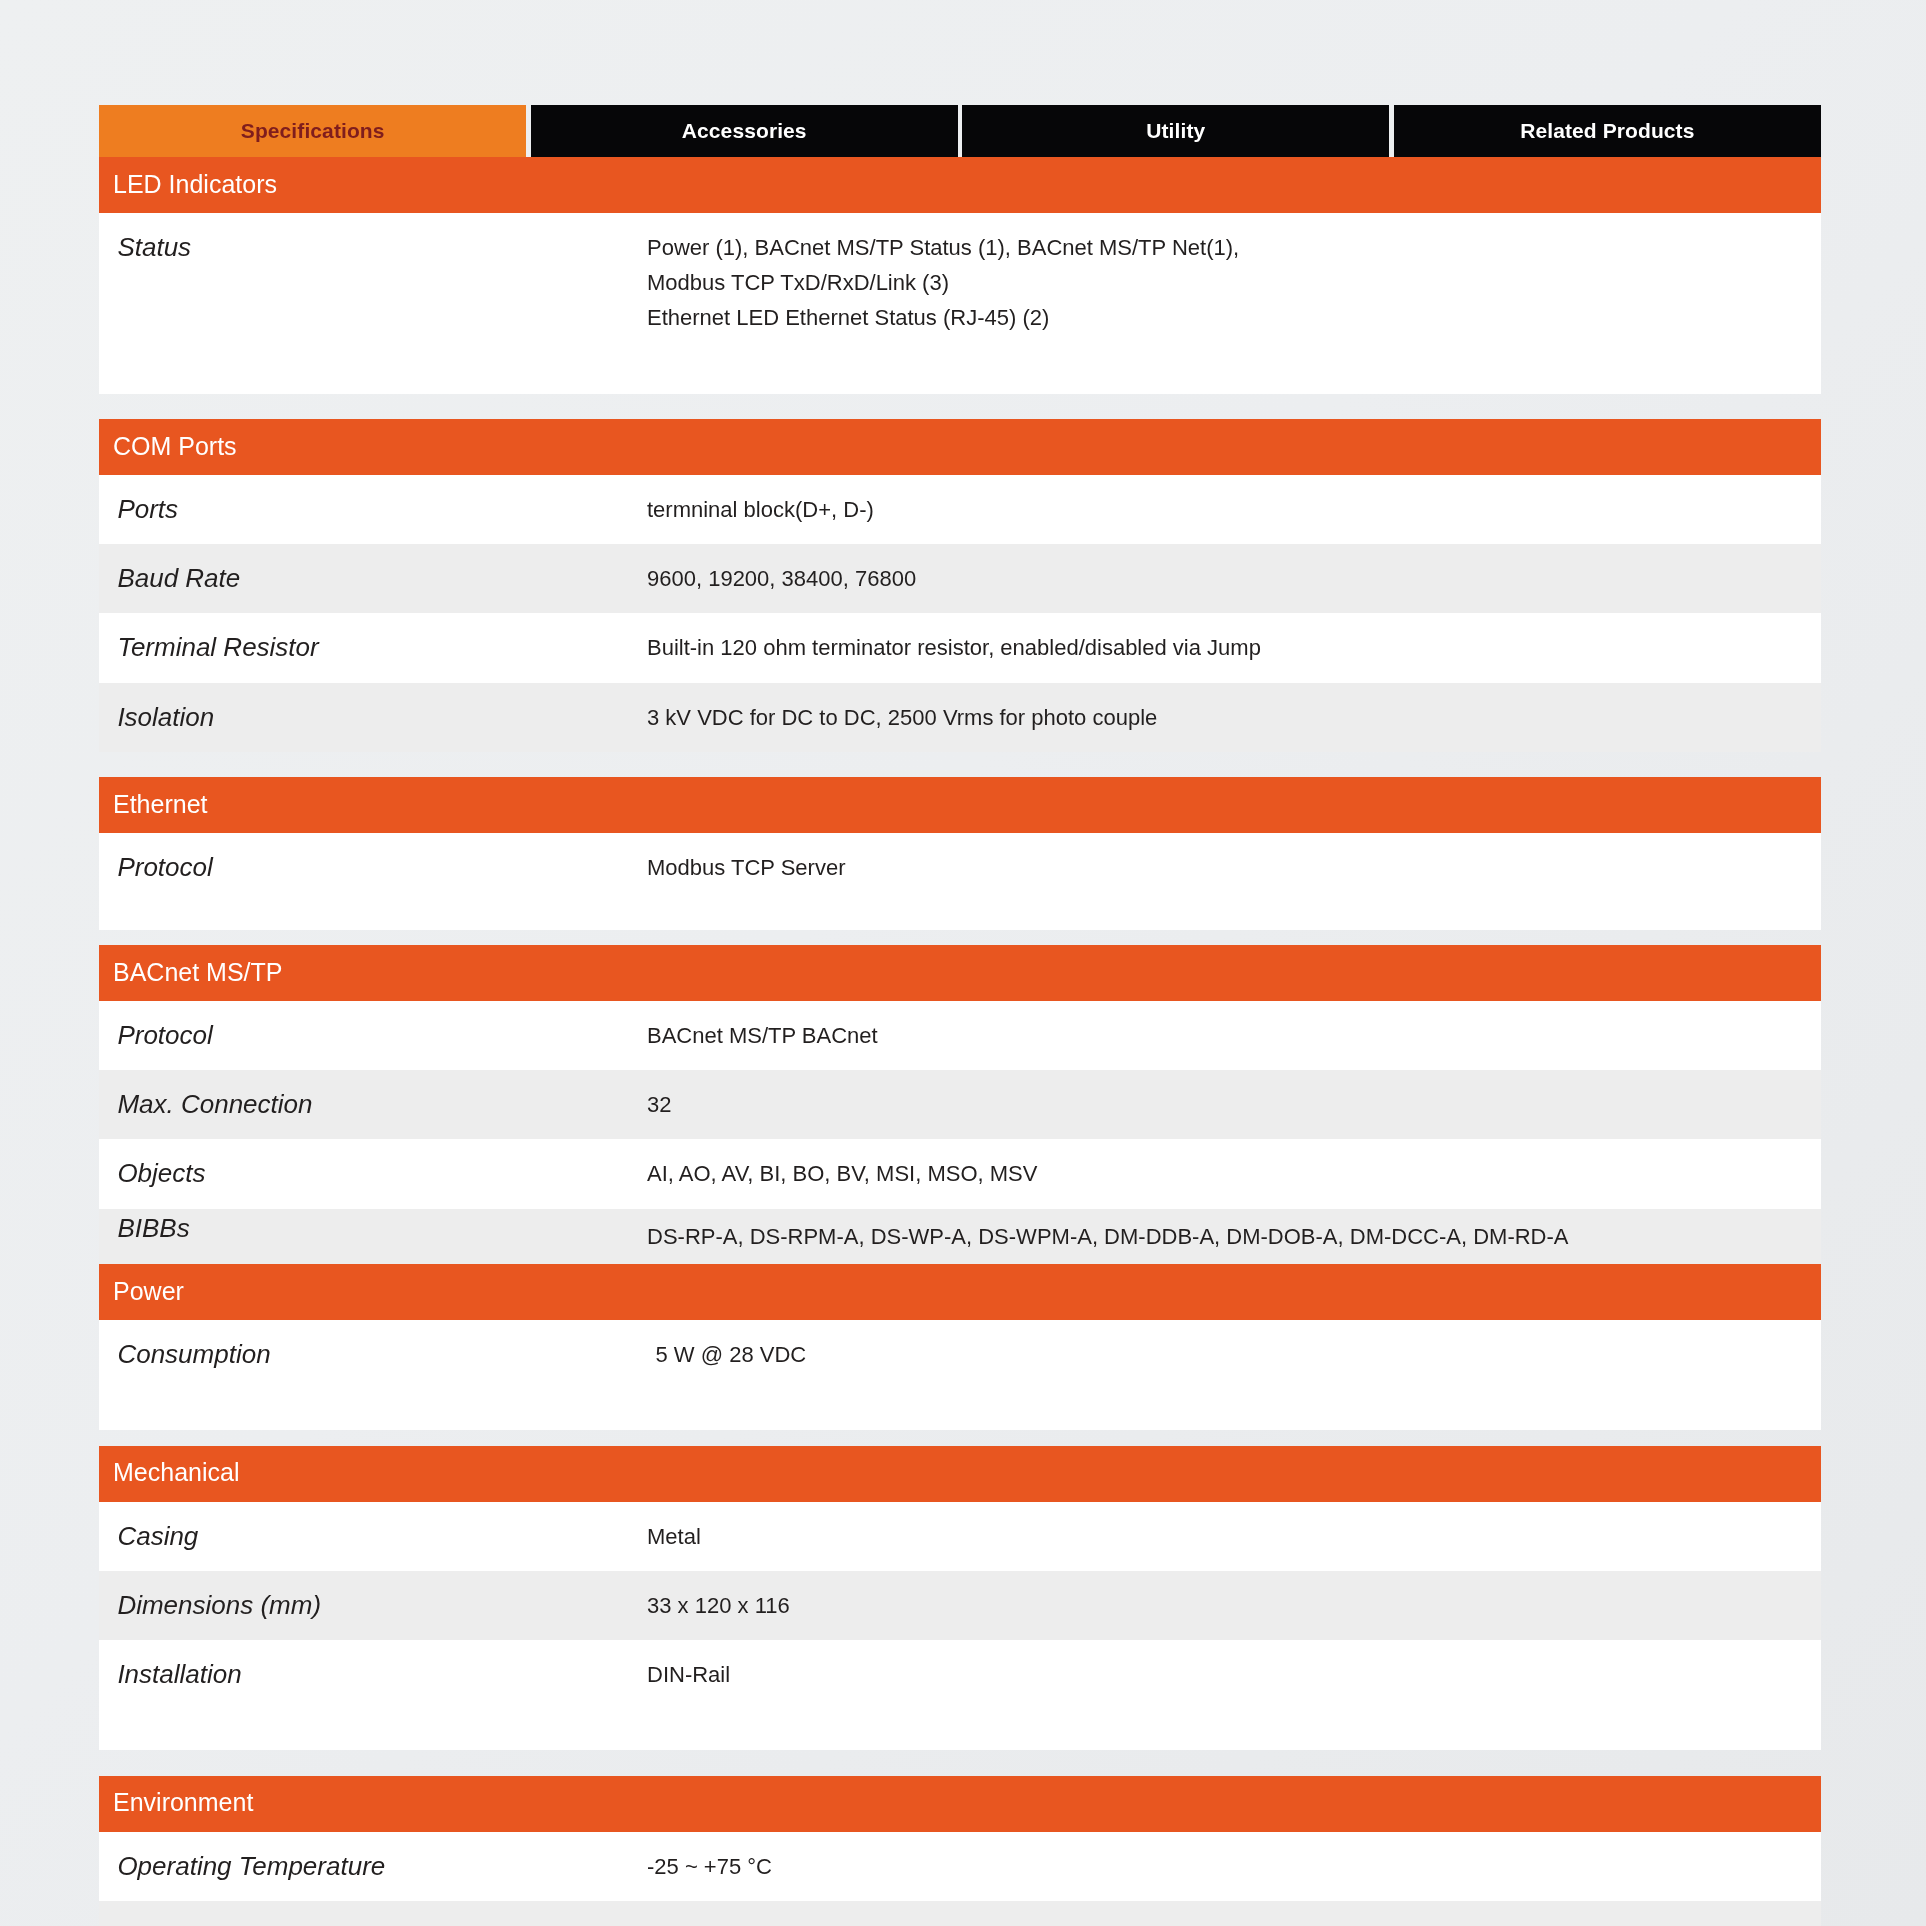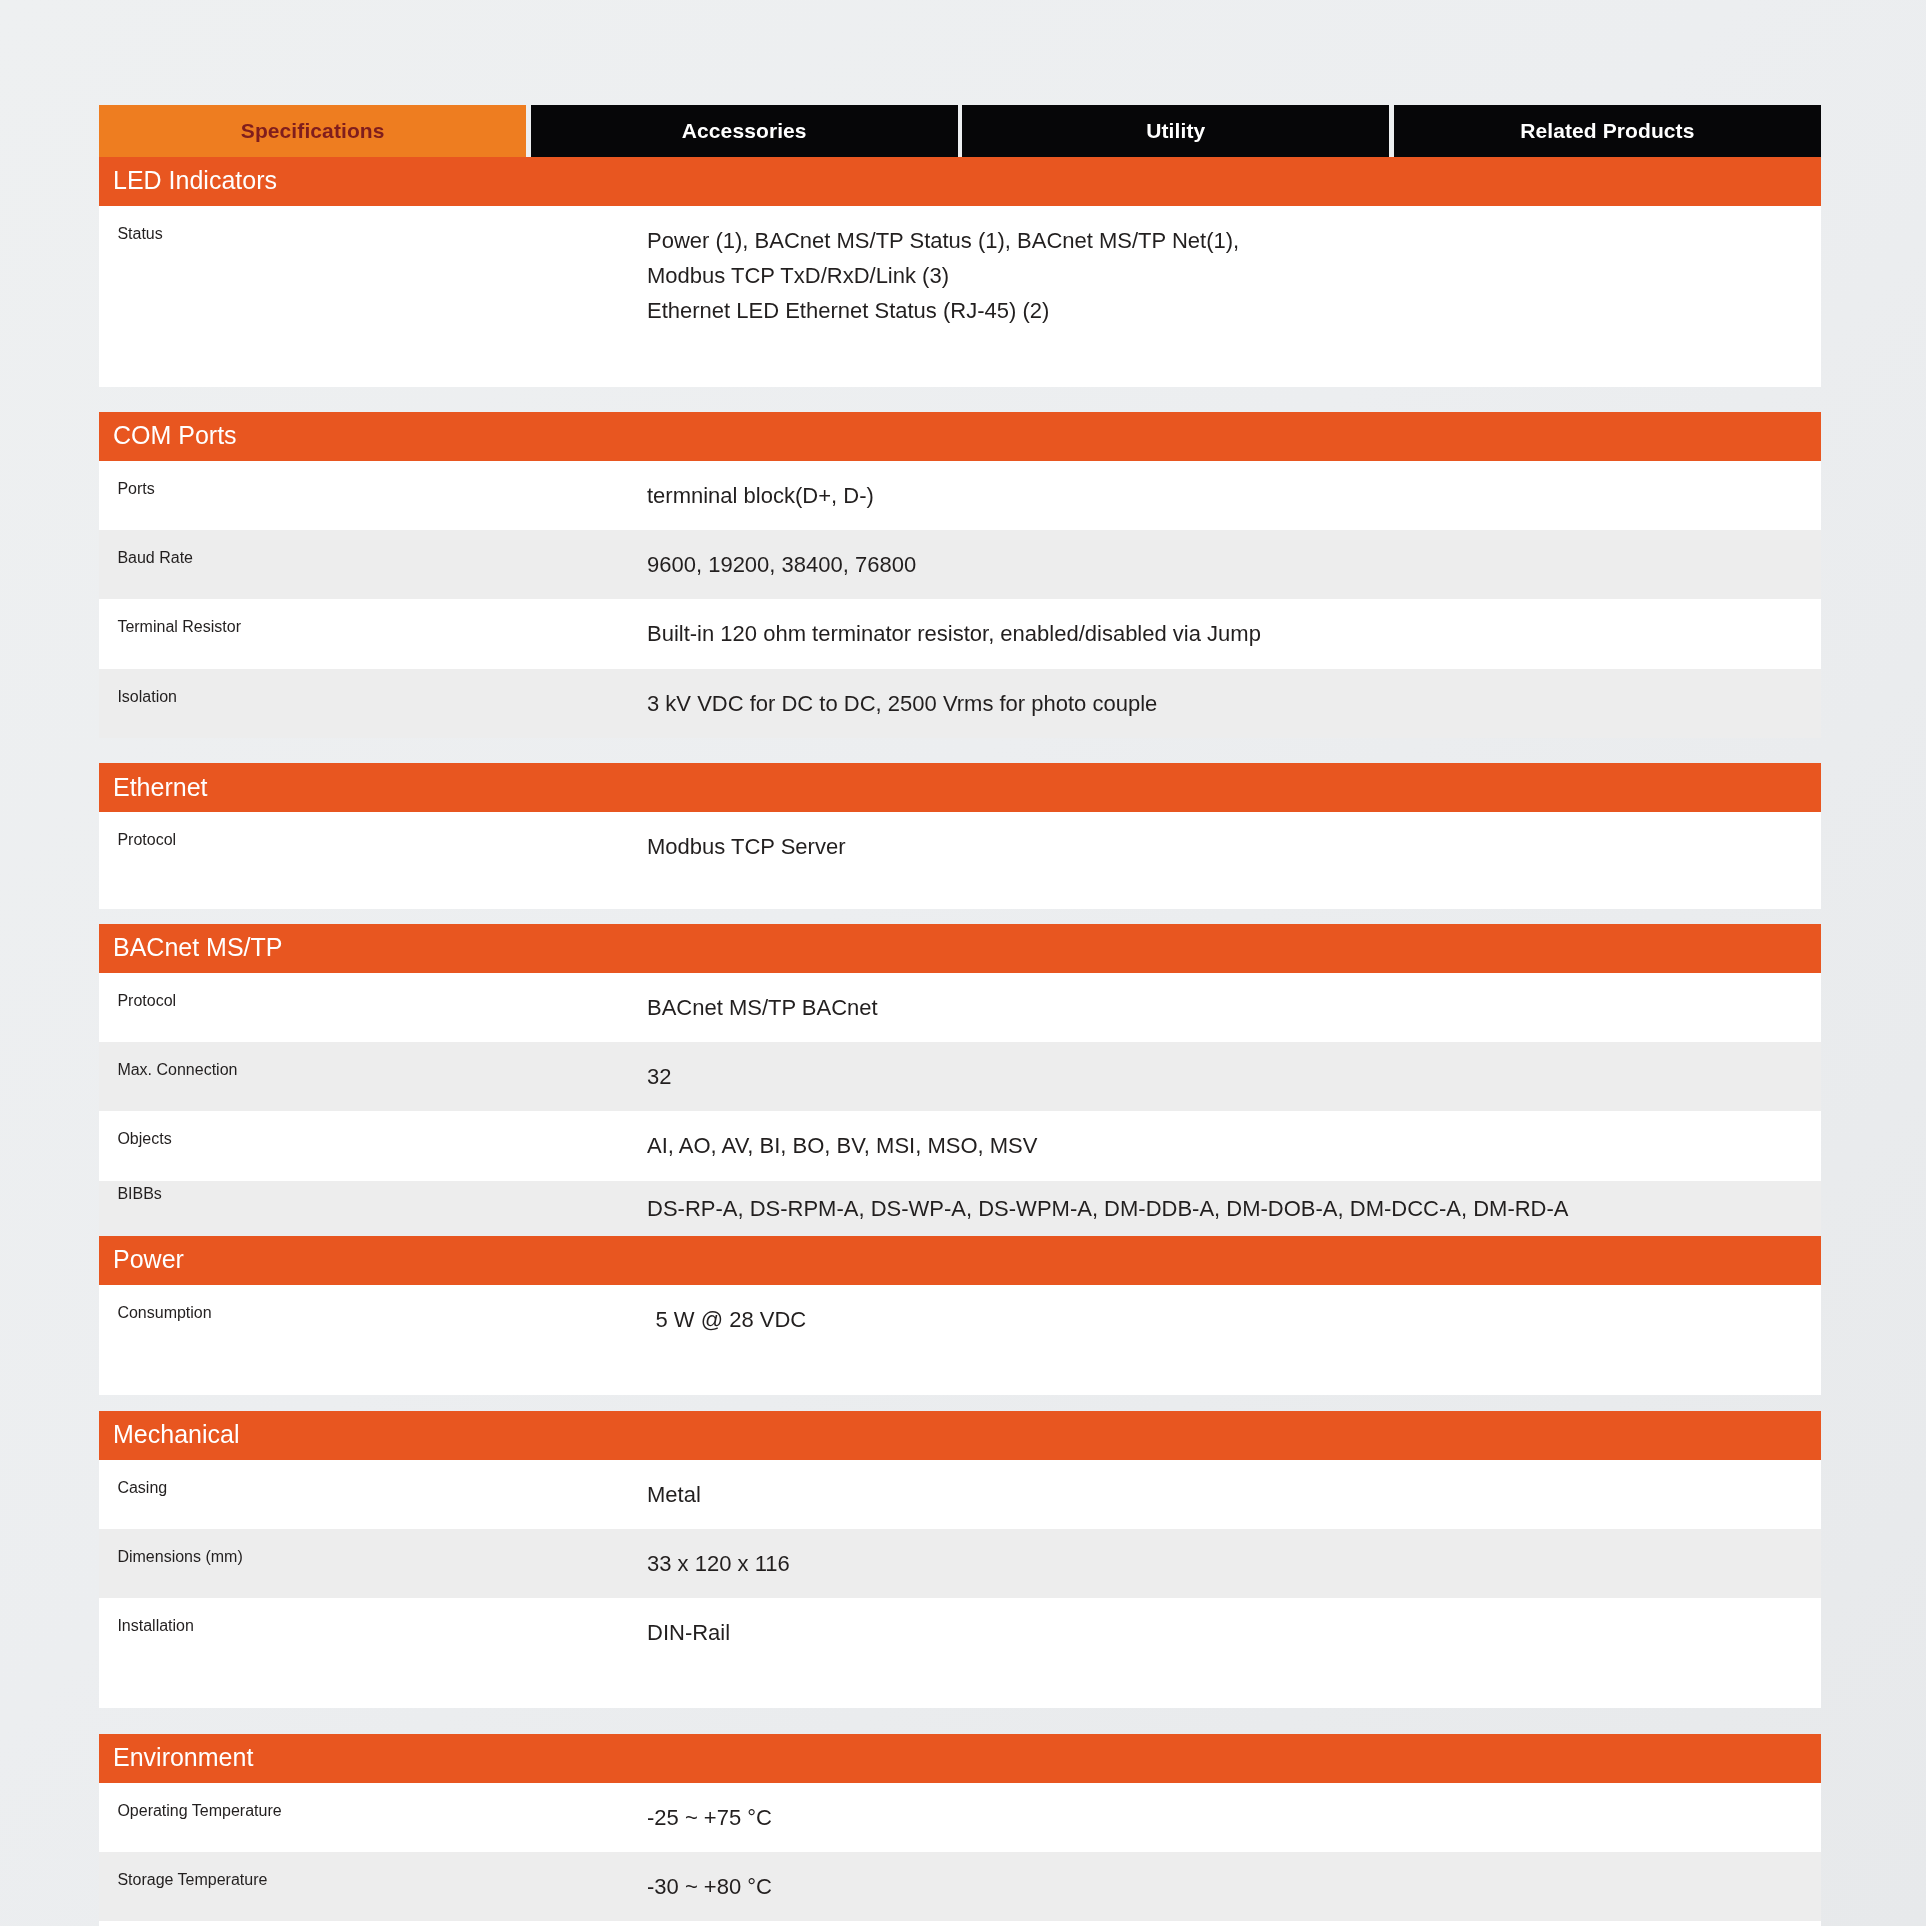--- a/index.html
+++ b/index.html
@@ -64,21 +64,21 @@
     width: 100%;
   }
   .section-head {
     background: #e85620;
     color: #ffffff;
     font-size: 25px;
     font-weight: normal;
     line-height: 1;
     padding: 11.3px 0 12.7px 14px;
     box-sizing: border-box;
-    height: 49px;
+    height: 56px;
     display: flex;
     align-items: center;
   }
 
   .rows {
     background: #ffffff;
     width: 100%;
   }
   .row {
     display: flex;
@@ -88,23 +88,24 @@
     min-height: 57px;
   }
   .row.alt {
     background: #ededed;
   }
   .row .label {
     width: 548px;
     flex: 0 0 548px;
     padding: 17px 0 17px 18.4px;
     box-sizing: border-box;
-    font-size: 16px;
+    font-size: 26px;
     color: #221f1f;
     line-height: 1.35;
+    font-style: italic;
   }
   .row .value {
     flex: 1 1 auto;
     padding: 17px 14px 17px 0;
     box-sizing: border-box;
     font-size: 22px;
     color: #221f1f;
     line-height: 1.6;
     white-space: pre-line;
   }

